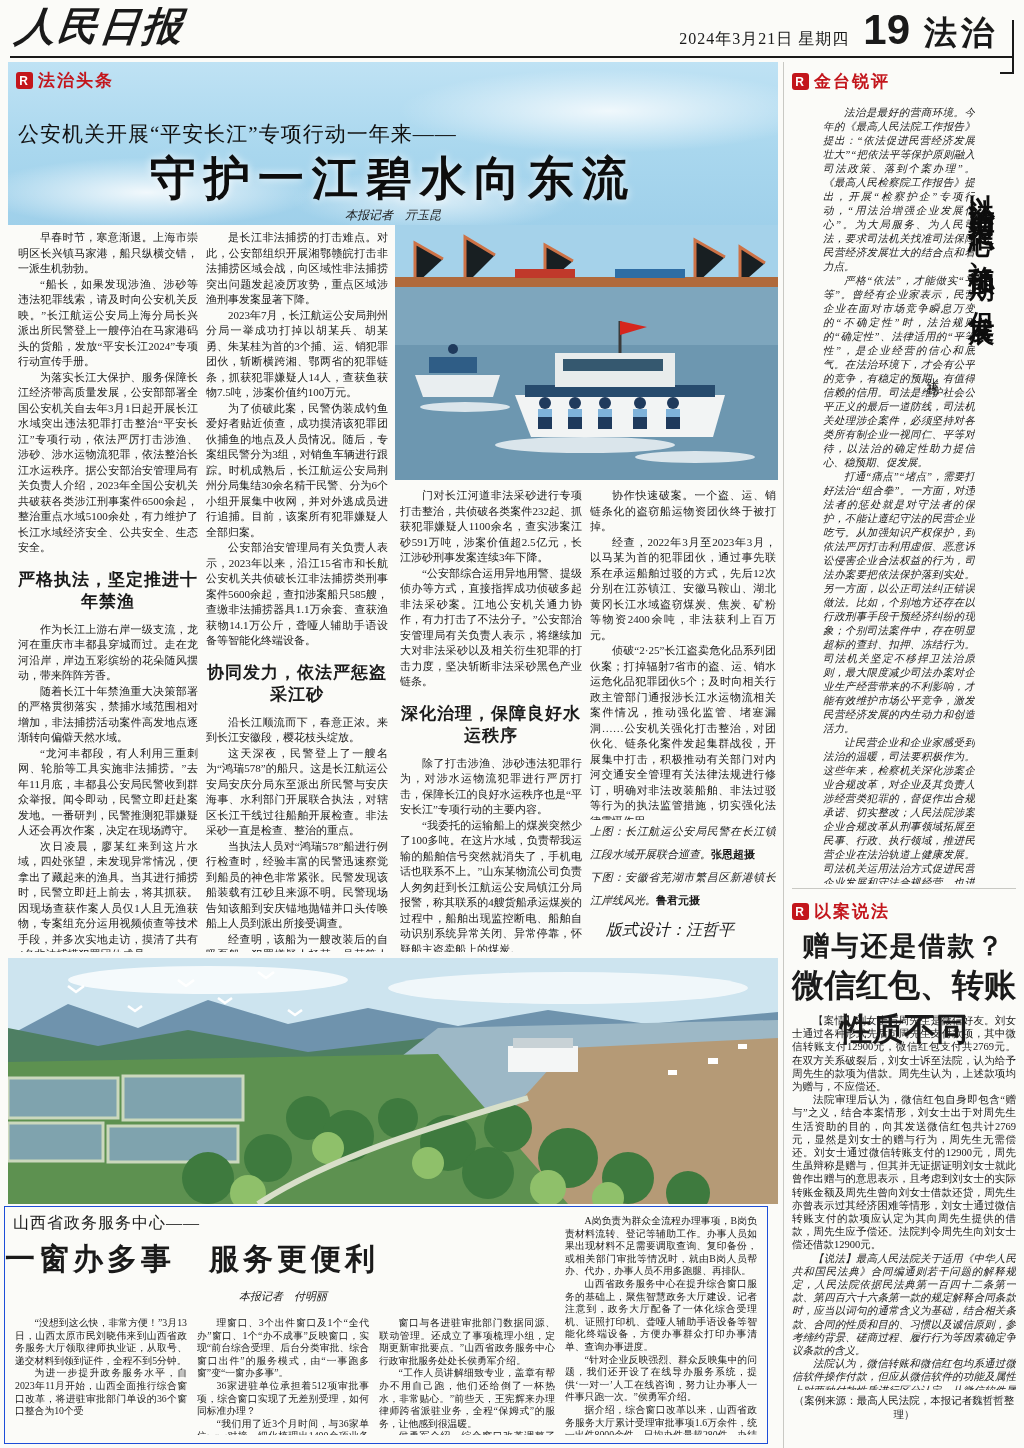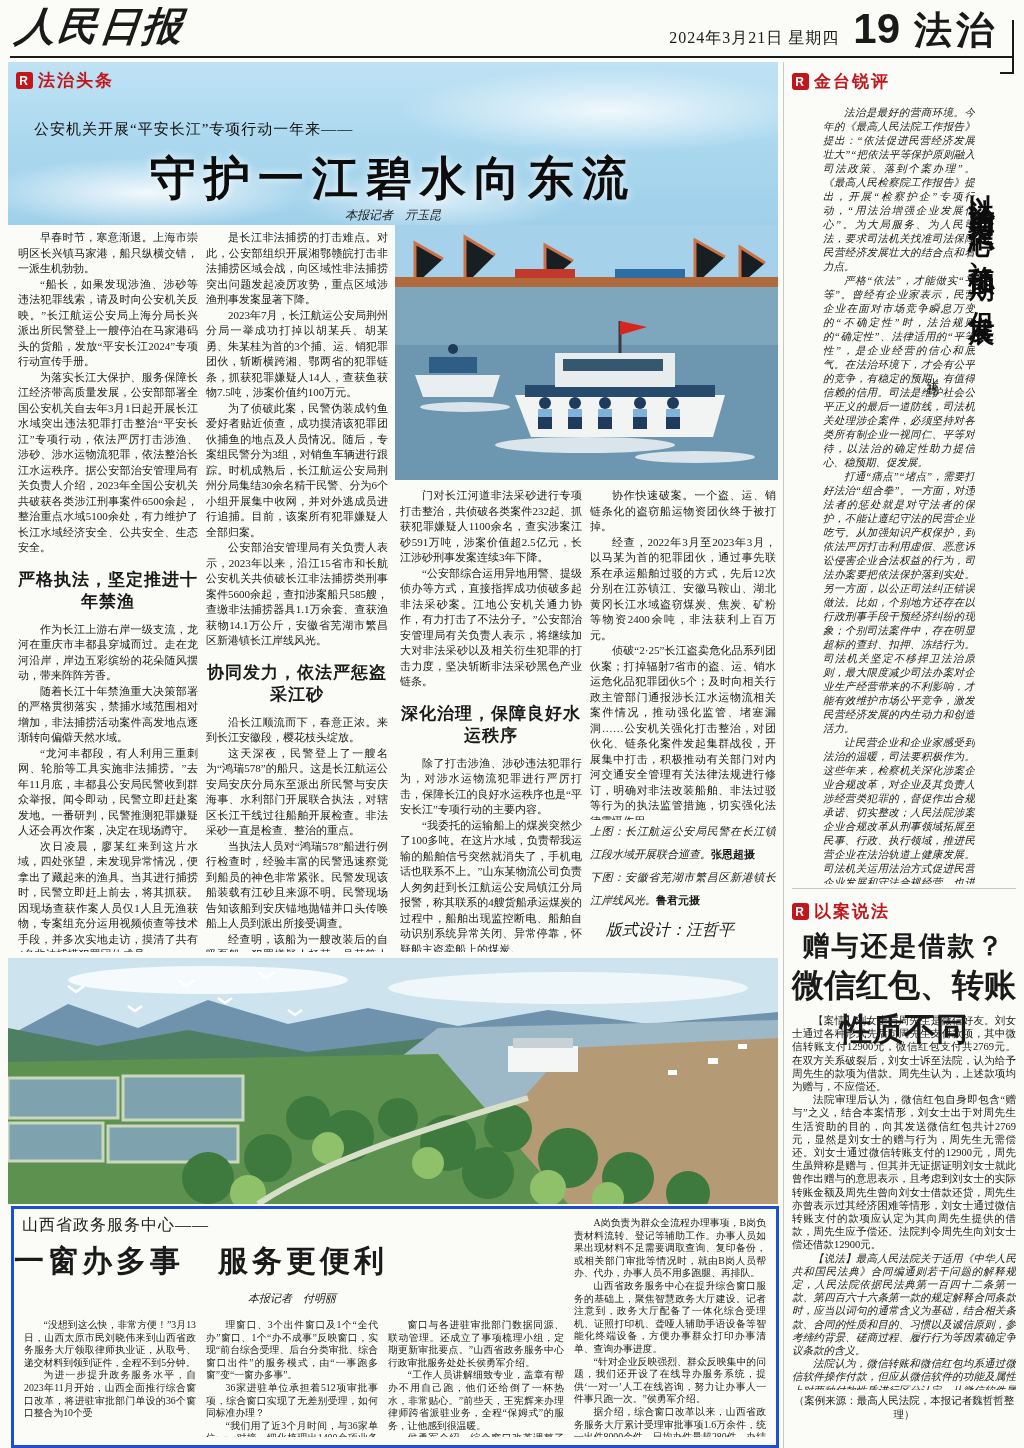--- a/index.html
+++ b/index.html
@@ -5,42 +5,42 @@
   html,body{margin:0;padding:0;background:#e8e8e4;}
   .page{position:relative;width:1024px;height:1448px;margin:0 auto;background:#fbfbf8;
         font-family:"Liberation Serif","DejaVu Serif",serif;color:#1a1a1a;overflow:hidden;}
   
   .header{position:absolute;left:10px;top:6px;width:1004px;height:50px;border-bottom:2px solid #1a1a1a;}
   .masthead{position:absolute;left:6px;bottom:2px;font-size:40px;font-weight:bold;font-style:italic;
             transform:skewX(-6deg);letter-spacing:2px;}
   .header-right{position:absolute;right:16px;bottom:0;display:flex;align-items:baseline;gap:14px;}
   .pub-date{font-size:16px;letter-spacing:1px;}
   .page-num{font-size:42px;font-weight:bold;font-family:"Liberation Sans",sans-serif;}
-  .section-name{font-size:38px;font-weight:bold;letter-spacing:4px;}
+  .section-name{font-size:33px;font-weight:bold;letter-spacing:4px;}
   .corner-bracket{position:absolute;right:0;top:14px;width:12px;height:52px;
                   border-right:2px solid #1a1a1a;border-bottom:2px solid #1a1a1a;}
   
   .col-label{display:flex;align-items:center;gap:5px;font-size:17px;font-weight:bold;color:#c3161c;
              font-family:"Liberation Sans",sans-serif;letter-spacing:2px;}
   .label-icon{width:17px;height:17px;background:#c3161c;color:#fff;border-radius:3px;font-size:12px;
               font-weight:bold;display:flex;align-items:center;justify-content:center;font-family:"Liberation Sans",sans-serif;}
   .para{margin:0;text-indent:2em;text-align:justify;}
   .cn-col{position:absolute;font-size:11px;line-height:15.5px;overflow:hidden;}
   .col-h{font-size:17px;font-weight:bold;text-align:center;margin:13px 0 9px;letter-spacing:1px;line-height:22px;}
   .kai{font-style:italic;}
   
   .lead{position:absolute;left:8px;top:62px;width:770px;height:1146px;}
   .hero-sky{position:absolute;left:0;top:0;width:770px;height:163px;
     background:
       radial-gradient(ellipse 240px 50px at 18% 80%, rgba(255,255,255,.85), rgba(255,255,255,0) 70%),
       radial-gradient(ellipse 300px 60px at 78% 30%, rgba(255,255,255,.8), rgba(255,255,255,0) 70%),
       radial-gradient(ellipse 200px 45px at 55% 85%, rgba(255,255,255,.6), rgba(255,255,255,0) 70%),
       linear-gradient(180deg,#bfe2f4 0%,#a9d7ee 55%,#9fd0ea 100%);}
   .lead-label{position:absolute;left:8px;top:7px;}
-  .lead-kicker{position:absolute;left:26px;top:58px;font-size:15px;letter-spacing:1px;color:#111;text-align:right;}
+  .lead-kicker{position:absolute;left:10px;top:58px;font-size:21px;letter-spacing:1px;color:#111;text-align:right;}
   .lead-headline{position:absolute;left:0;top:86px;width:770px;text-align:center;font-size:46px;
                  font-weight:bold;letter-spacing:8px;color:#0d0d0d;text-shadow:0 0 8px rgba(255,255,255,.9);}
   .lead-byline{position:absolute;left:0;top:145px;width:770px;text-align:center;font-size:12px;font-style:italic;}
   .hero-photo{position:absolute;left:387px;top:163px;width:383px;height:255px;overflow:hidden;}
   .land-photo{position:absolute;left:0;top:896px;width:770px;height:246px;overflow:hidden;}
   .cap{margin:0;text-align:justify;font-size:11px;line-height:23px;font-style:italic;}
   .cap b{font-style:normal;}
   .design-credit{margin-top:10px;font-size:16px;font-style:italic;text-indent:1em;}
   
   .vline{position:absolute;left:783px;top:62px;width:1px;height:1386px;background:#c9c9c4;}
@@ -51,21 +51,21 @@
                   writing-mode:vertical-rl;font-size:26px;font-weight:bold;letter-spacing:5px;
                   color:#0d0d0d;line-height:70px;text-align:left;}
   .vertical-author{position:absolute;left:132px;top:306px;writing-mode:vertical-rl;font-size:12px;letter-spacing:6px;}
   .right-divider{position:absolute;left:0;top:826px;width:224px;height:1px;background:#c9c9c4;}
   .case-label{position:absolute;left:0;top:838px;}
   .case-title1{position:absolute;left:0;top:866px;width:224px;text-align:center;font-size:27px;font-weight:bold;letter-spacing:2px;}
   .case-title2{position:absolute;left:0;top:902px;width:224px;text-align:center;font-size:32px;font-weight:bold;}
   .case-body{position:absolute;left:0;top:952px;width:224px;height:376px;font-size:10.5px;line-height:13.2px;overflow:hidden;}
   .case-credit{position:absolute;left:0;top:1332px;width:224px;font-size:10.5px;text-align:center;}
   
-  .svc-box{position:absolute;left:11px;top:1206px;width:762px;height:236px;border:3px solid #1d4ed8;background:#fbfbf8;}
+  .svc-box{position:absolute;left:4px;top:1206px;width:762px;height:236px;border:1px solid #1d4ed8;background:#fbfbf8;}
   .svc-kicker{position:absolute;left:8px;top:6px;font-size:16px;letter-spacing:1px;}
   .svc-headline{position:absolute;left:0;top:32px;width:556px;font-size:30px;
                 font-weight:bold;letter-spacing:4px;}
   .svc-byline{position:absolute;left:0;top:82px;width:556px;text-align:center;font-size:11px;font-style:italic;}
   .svc-col{position:absolute;font-size:9.8px;line-height:12.6px;overflow:hidden;}
 </style>
 </head>
 <body>
 
 <div class="page">
@@ -160,21 +160,21 @@
           <p class="para">随着长江十年禁渔重大决策部署的严格贯彻落实，禁捕水域范围相对增加，非法捕捞活动案件高发地点逐渐转向偏僻天然水域。</p>
           <p class="para">“龙河丰都段，有人利用三重刺网、轮胎等工具实施非法捕捞。”去年11月底，丰都县公安局民警收到群众举报。闻令即动，民警立即赶赴案发地。一番研判，民警推测犯罪嫌疑人还会再次作案，决定在现场蹲守。</p>
           <p class="para">次日凌晨，廖某红来到这片水域，四处张望，未发现异常情况，便拿出了藏起来的渔具。当其进行捕捞时，民警立即赶上前去，将其抓获。因现场查获作案人员仅1人且无渔获物，专案组充分运用视频侦查等技术手段，并多次实地走访，摸清了共有4名非法捕捞犯罪团伙成员。</p>
         </div>
     </div>
     <div class="cn-col" style="left:198px;top:168px;width:182px;height:722px;">
       <div>
           <p class="para">是长江非法捕捞的打击难点。对此，公安部组织开展湘鄂赣皖打击非法捕捞区域会战，向区域性非法捕捞突出问题发起凌厉攻势，重点区域涉渔刑事发案显著下降。</p>
           <p class="para">2023年7月，长江航运公安局荆州分局一举成功打掉以胡某兵、胡某勇、朱某桂为首的3个捕、运、销犯罪团伙，斩断横跨湘、鄂两省的犯罪链条，抓获犯罪嫌疑人14人，查获鱼获物7.5吨，涉案价值约100万元。</p>
           <p class="para">为了侦破此案，民警伪装成钓鱼爱好者贴近侦查，成功摸清该犯罪团伙捕鱼的地点及人员情况。随后，专案组民警分为3组，对销鱼车辆进行跟踪。时机成熟后，长江航运公安局荆州分局集结30余名精干民警、分为6个小组开展集中收网，并对外逃成员进行追捕。目前，该案所有犯罪嫌疑人全部归案。</p>
-          <p class="para">公安部治安管理局有关负责人表示，2023年以来，沿江15省市和长航公安机关共侦破长江非法捕捞类刑事案件5600余起，查扣涉案船只585艘，查缴非法捕捞器具1.1万余套、查获渔获物14.1万公斤，安徽省芜湖市繁昌区新港镇长江岸线风光。</p>
+          <p class="para">公安部治安管理局有关负责人表示，2023年以来，沿江15省市和长航公安机关共侦破长江非法捕捞类刑事案件5600余起，查扣涉案船只585艘，查缴非法捕捞器具1.1万余套、查获渔获物14.1万公斤，聋哑人辅助手语设备等智能化终端设备。</p>
         </div>
       <h3 class="col-h">协同发力，依法严惩盗采江砂</h3>
       <div>
           <p class="para">沿长江顺流而下，春意正浓。来到长江安徽段，樱花枝头绽放。</p>
           <p class="para">这天深夜，民警登上了一艘名为“鸿瑞578”的船只。这是长江航运公安局安庆分局东至派出所民警与安庆海事、水利部门开展联合执法，对辖区长江干线过往船舶开展检查。非法采砂一直是检查、整治的重点。</p>
           <p class="para">当执法人员对“鸿瑞578”船进行例行检查时，经验丰富的民警迅速察觉到船员的神色非常紧张。民警发现该船装载有江砂且来源不明。民警现场告知该船到安庆锚地抛锚并口头传唤船上人员到派出所接受调查。</p>
           <p class="para">经查明，该船为一艘改装后的自吸泵船，犯罪嫌疑人杨某、吴某等人利用该船于前一天夜里在长江干线安庆官洲9号夹江水域，实施非法采砂。</p>
         </div>
     </div>
     <div class="cn-col" style="left:392px;top:426px;width:182px;height:464px;">

